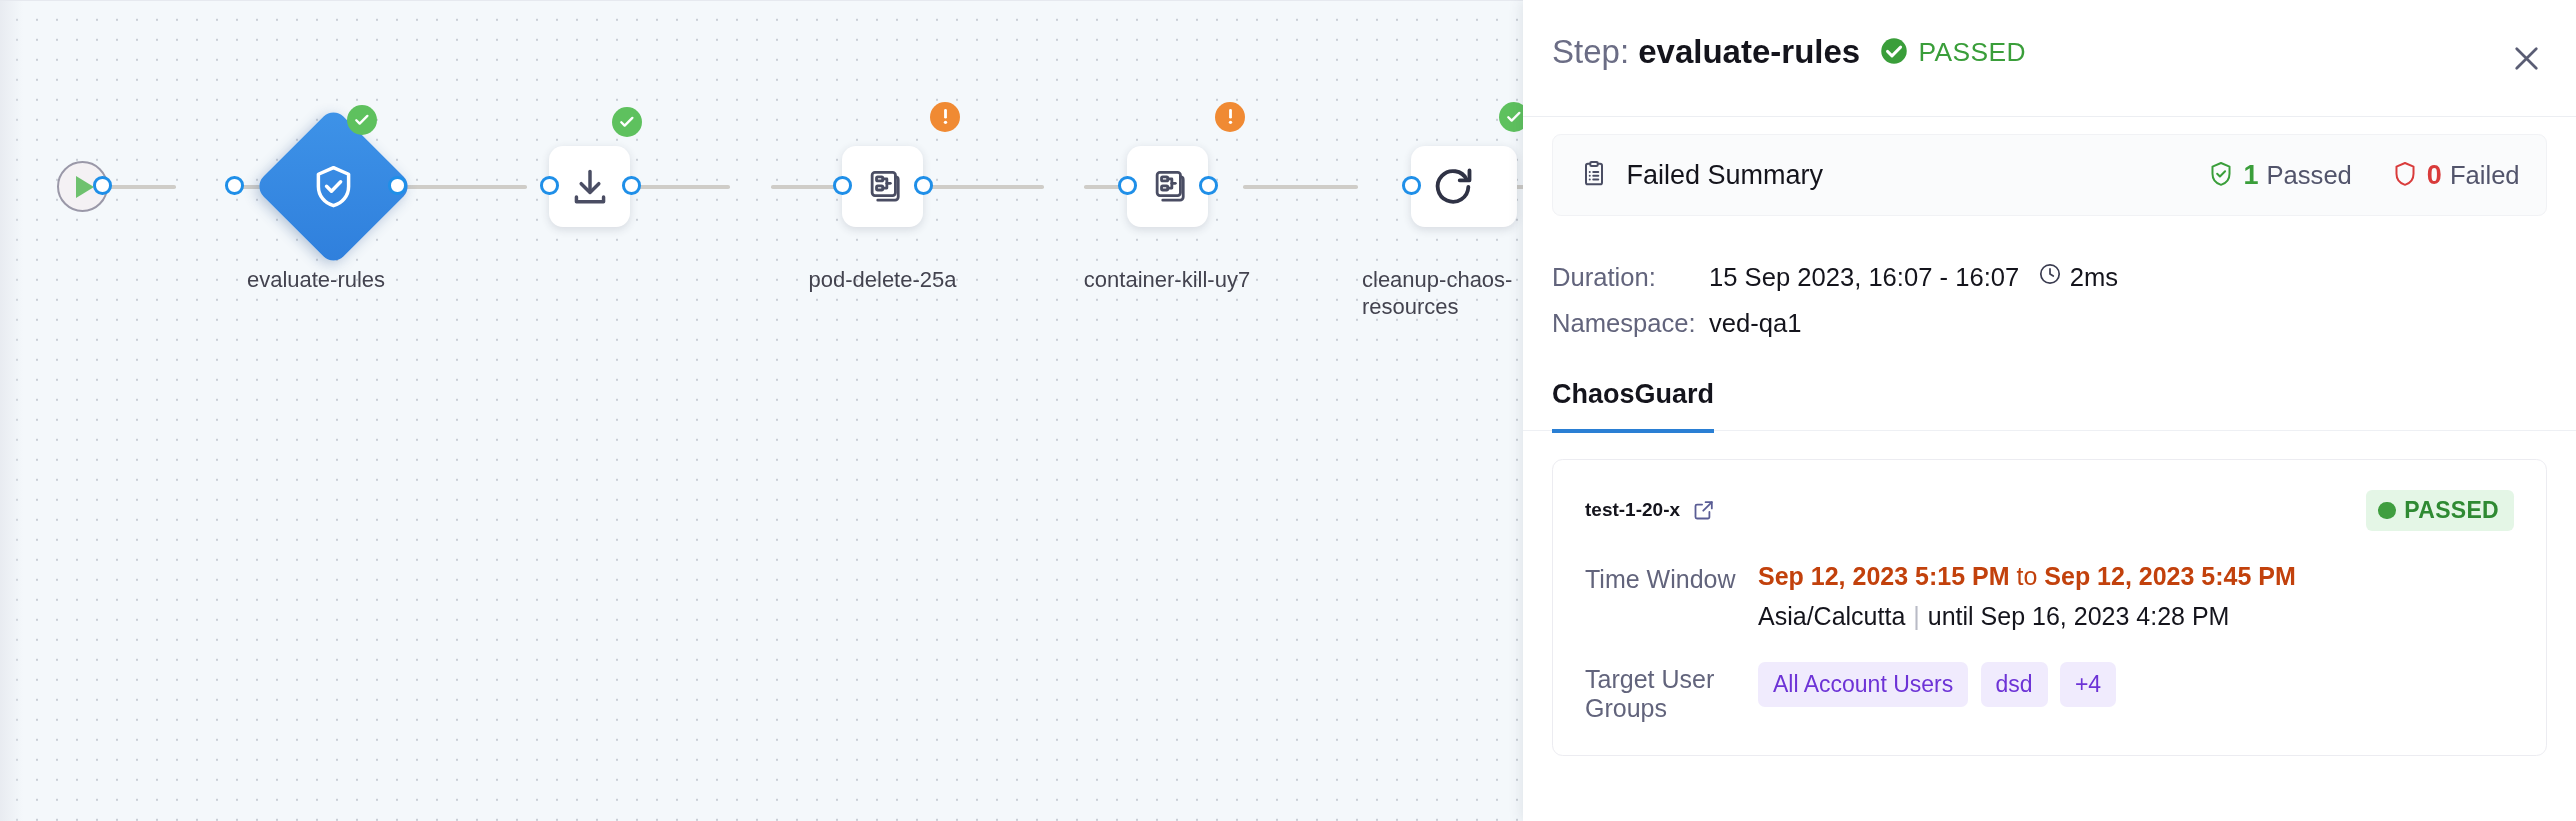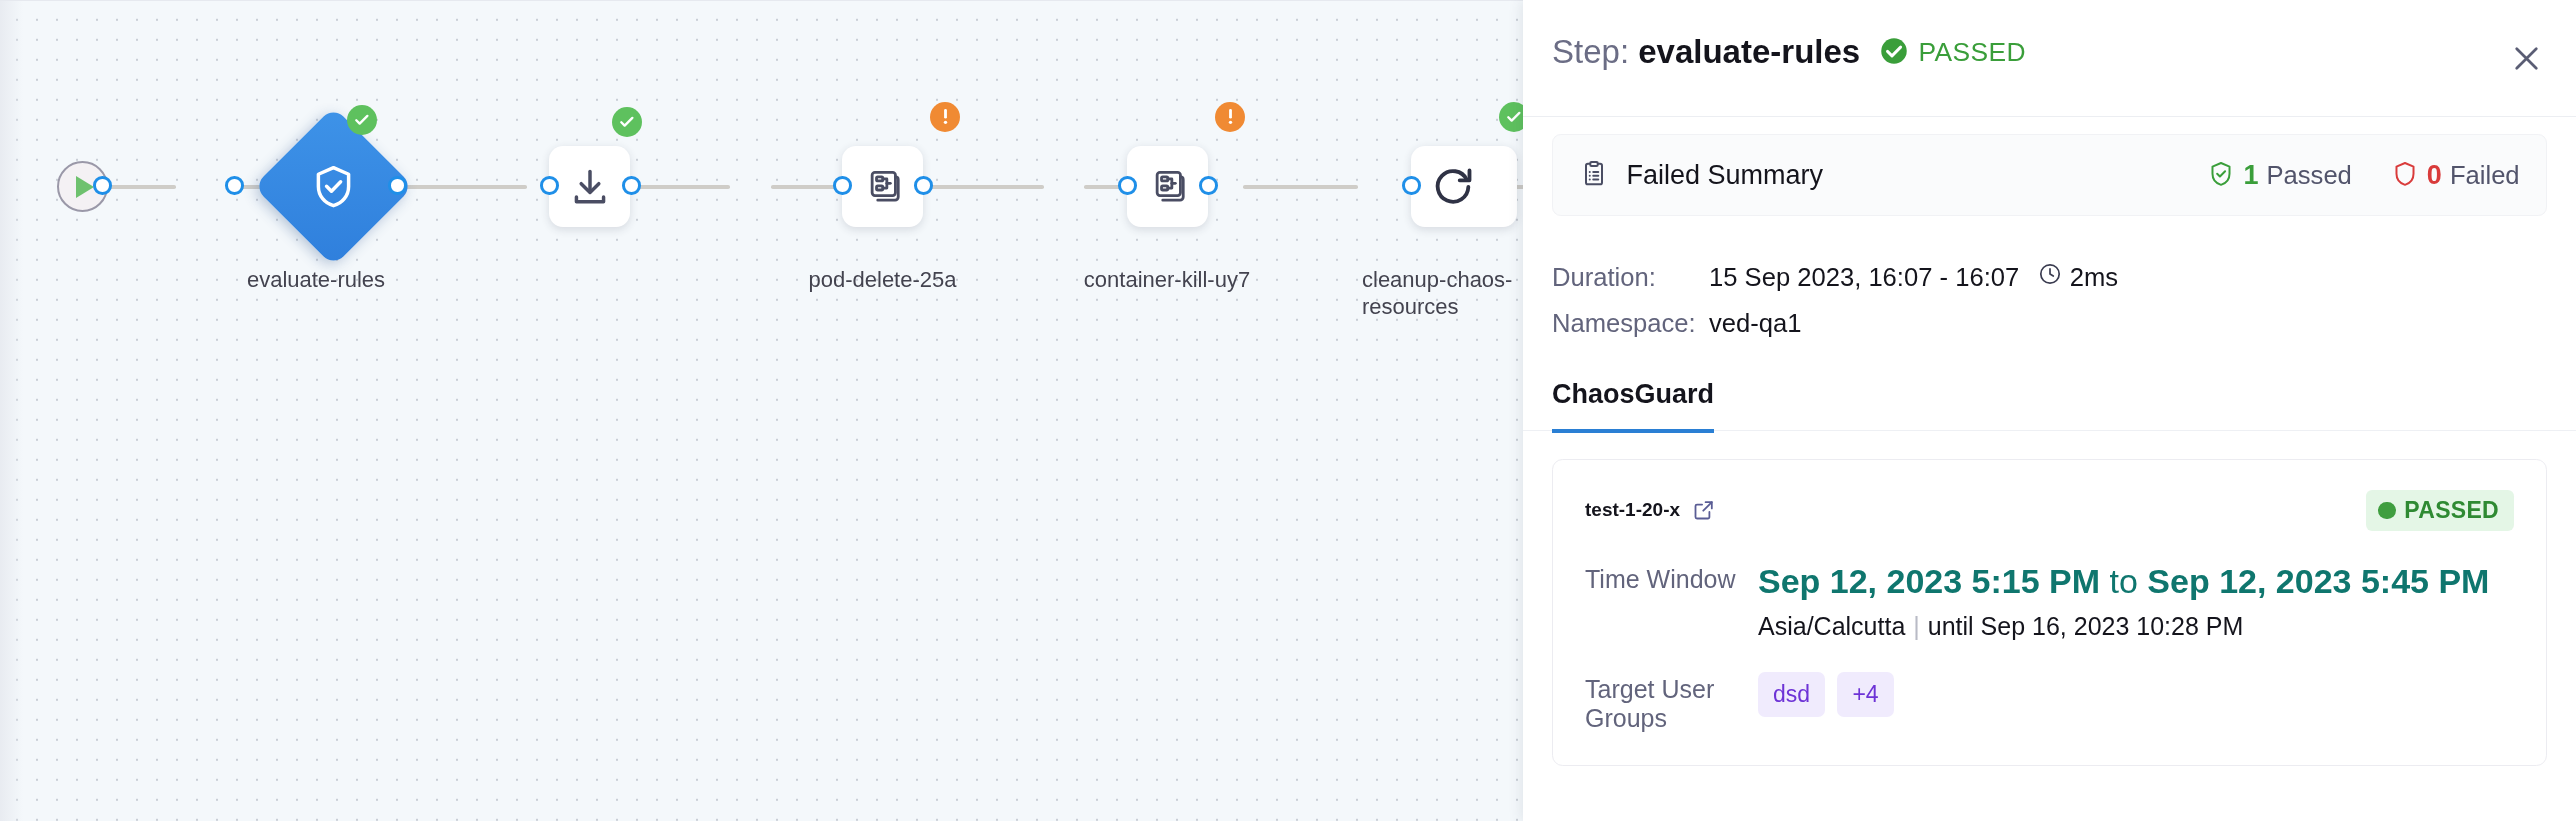--- a/index.html
+++ b/index.html
@@ -148,21 +148,21 @@
   .status-pill {
     margin-left: auto; display: flex; align-items: center; gap: 8.8px;
     background: #e4f6e6; border-radius: 6.2px; padding: 7px 15px 7px 12.3px;
   }
   .status-pill .dot { width: 17.6px; height: 17.6px; border-radius: 50%; background: #3f9e3f; }
   .status-pill .lbl { font-size: 23px; font-weight: 700; color: #2f8a33; letter-spacing: 0.3px; }
 
   .tc-row { display: flex; margin-top: 31px; }
   .tc-key { width: 173px; font-size: 25px; color: #62647c; padding-top: 2.6px; }
   .tc-val { flex: 1; }
-  .tw-line1 { font-size: 34px; color: #0f766e; }
+  .tw-line1 { font-size: 25px; color: #c2410c; }
   .tw-line1 b { font-weight: 700; }
   .tw-line2 { font-size: 25px; color: #14141c; margin-top: 11.5px; }
   .tw-sep { color: #b9bbc6; margin: 0 8px; }
 
   .chips { display: flex; gap: 12.3px; align-items: center; }
   .chip {
     background: #f0ebfd; color: #6d33d6; border-radius: 7px;
     font-size: 23px; padding: 8.8px 15px; white-space: nowrap;
   }
 </style>
@@ -384,29 +384,30 @@
         </span>
       </div>
 
       <div class="tc-row">
         <div class="tc-key">Time Window</div>
         <div class="tc-val">
           <div class="tw-line1">
             <b>Sep 12, 2023 5:15 PM</b><span> to </span><b>Sep 12, 2023 5:45 PM</b>
           </div>
           <div class="tw-line2">
-            <span>Asia/Calcutta</span><span class="tw-sep">|</span><span>until Sep 16, 2023 10:28 PM</span>
+            <span>Asia/Calcutta</span><span class="tw-sep">|</span><span>until Sep 16, 2023 4:28 PM</span>
           </div>
         </div>
       </div>
 
       <div class="tc-row">
         <div class="tc-key">Target User Groups</div>
         <div class="tc-val">
           <div class="chips">
+            <span class="chip">All Account Users</span>
             <span class="chip">dsd</span>
             <span class="chip">+4</span>
           </div>
         </div>
       </div>
     </div>
 
   </div>
 </div>
 

